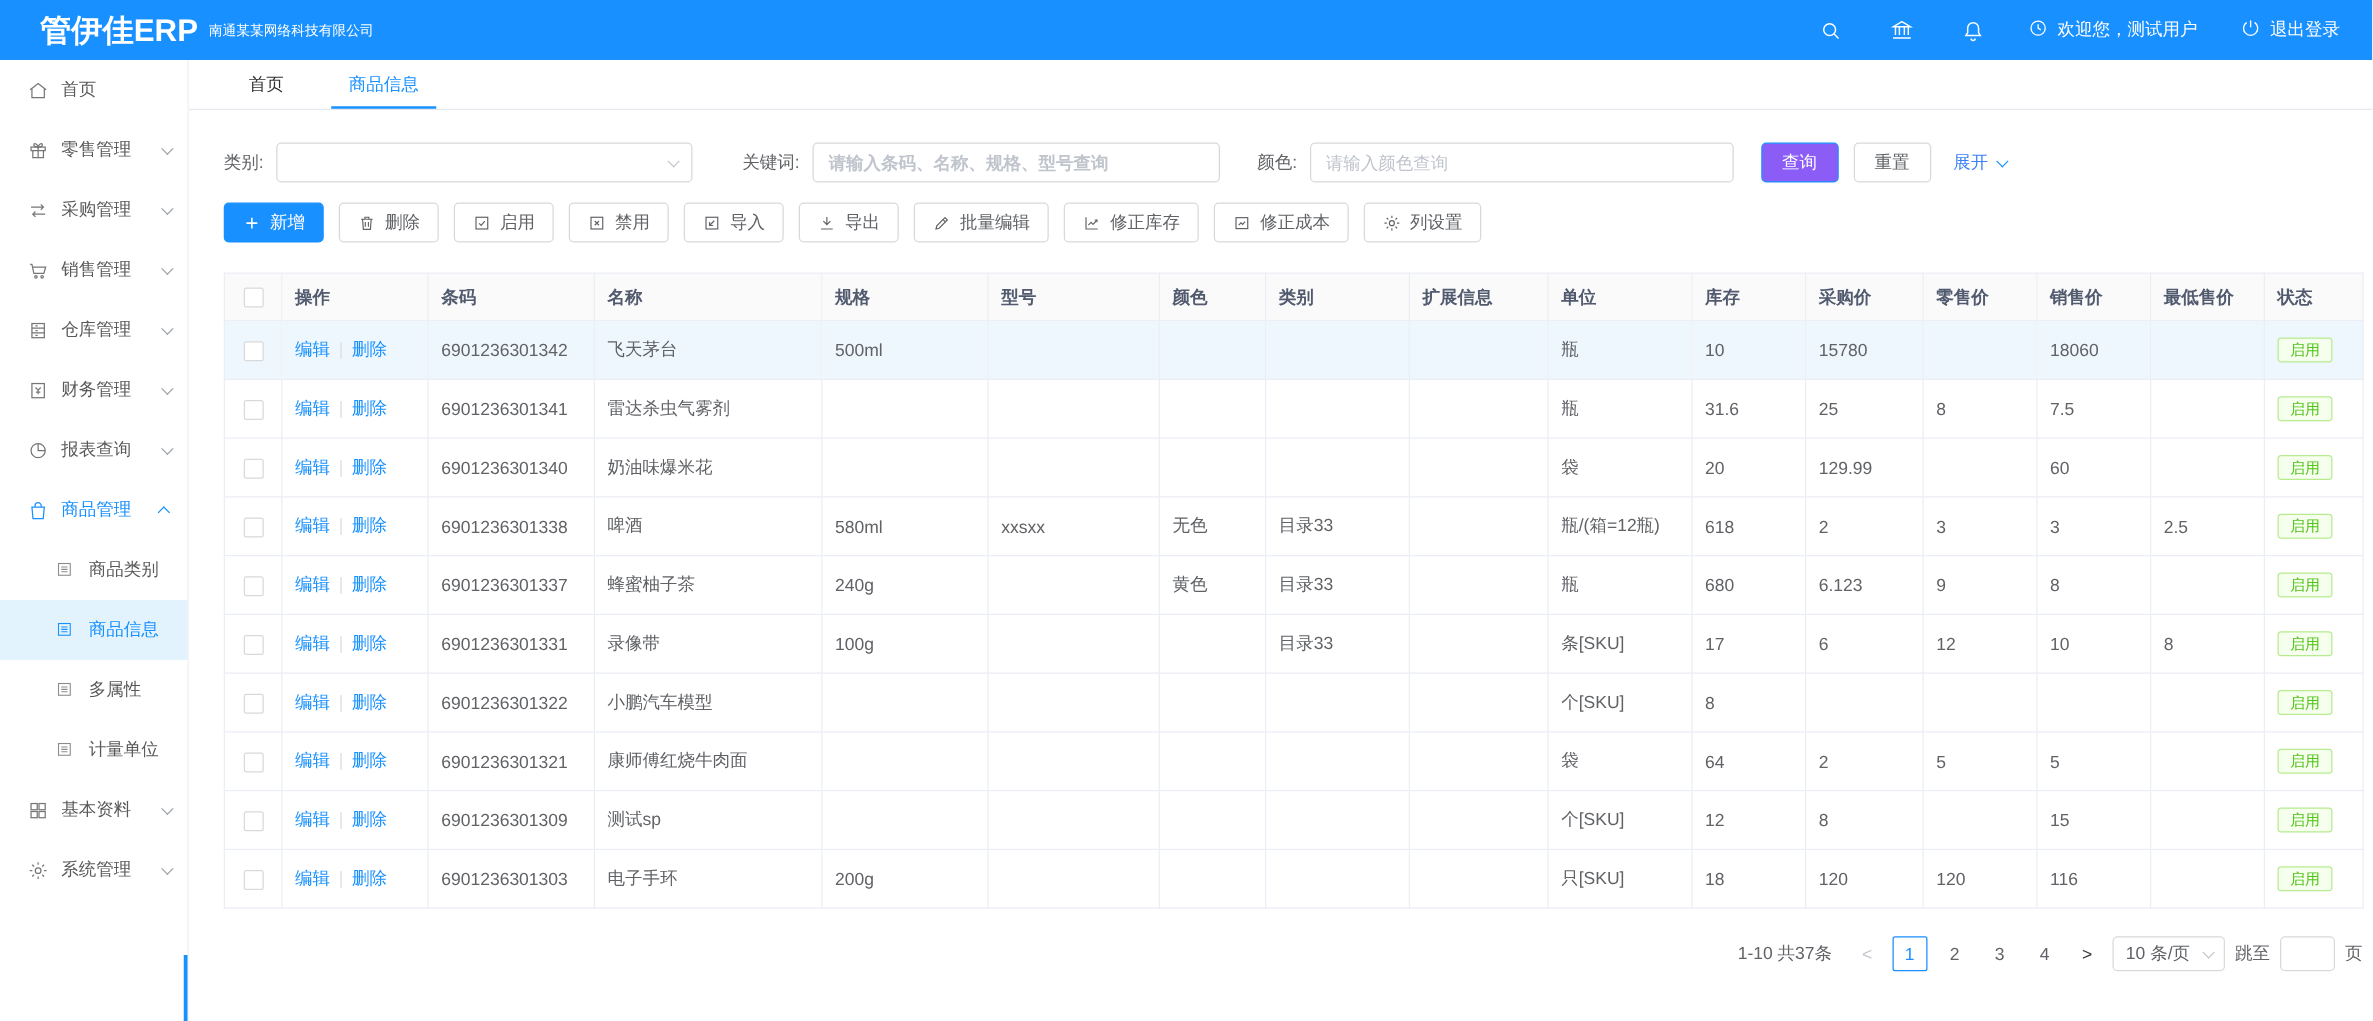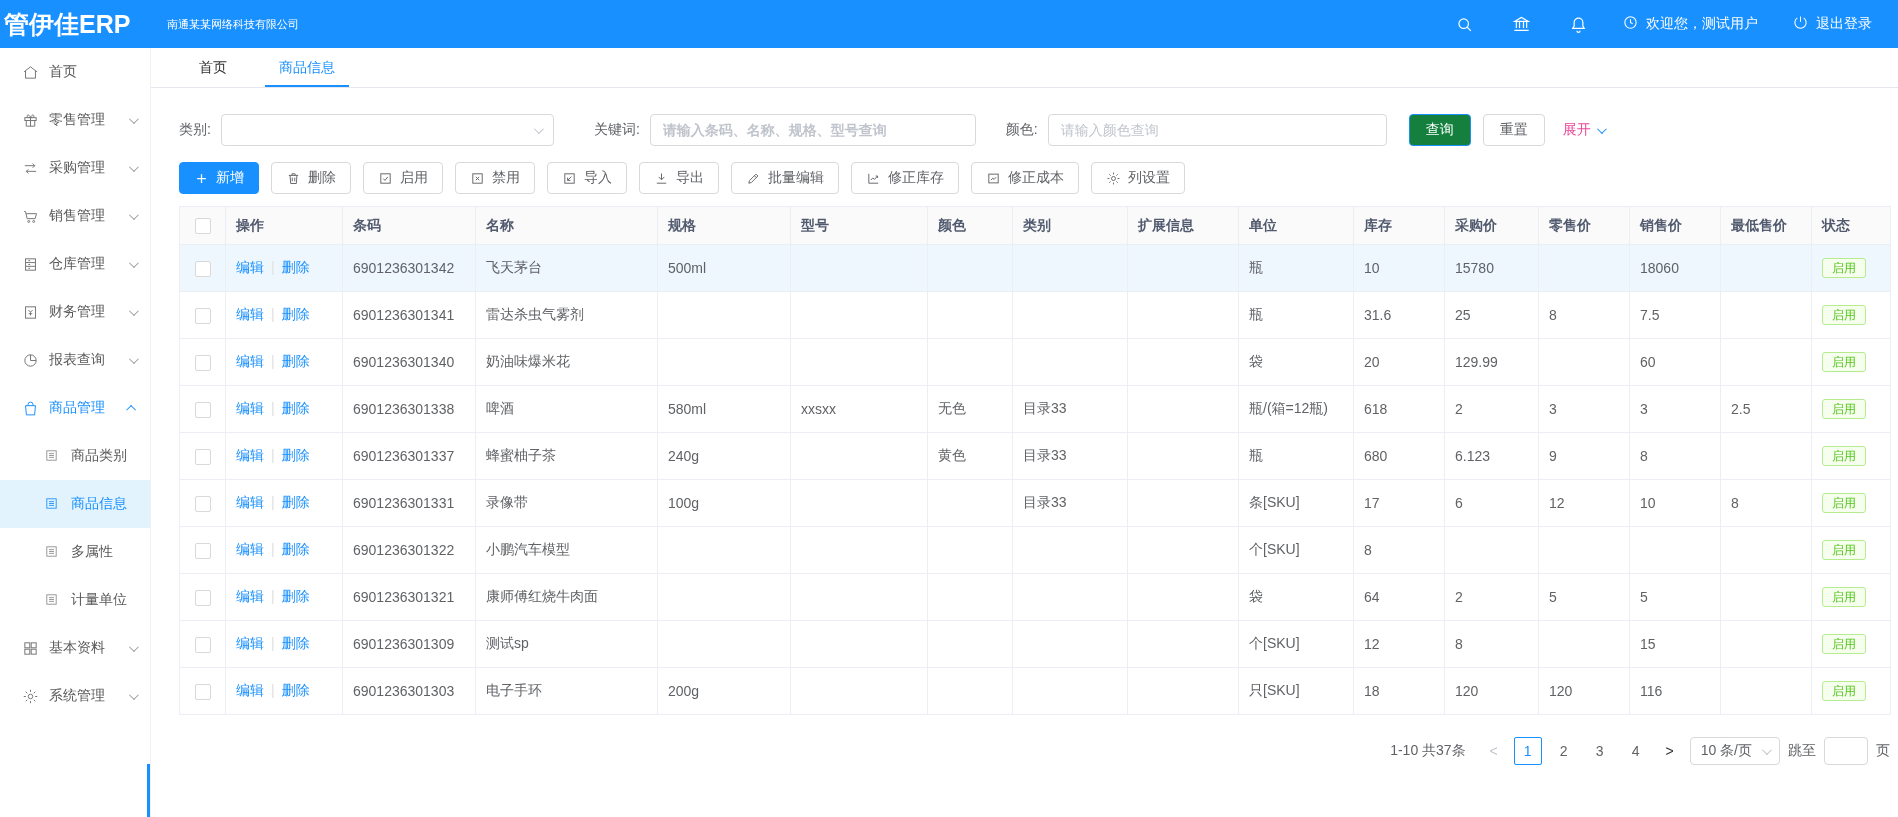--- a/index.html
+++ b/index.html
@@ -1,21 +1,21 @@
 <!DOCTYPE html>
 <html><head>
 <meta charset="utf-8">
 <style>
   * { margin:0; padding:0; box-sizing:border-box; }
   body { font-family:"Liberation Sans","DejaVu Sans",sans-serif; background:#fff; }
   .page { width:1898px; height:817px; position:relative; overflow:hidden; background:#fff; }
 
   
   .topbar { height:48px; background:#1890ff; display:flex; align-items:center; color:#fff; }
-  .logo { font-size:25px; font-weight:bold; padding-left:4px; width:151px; white-space:nowrap; }
+  .logo { font-size:25px; font-weight:bold; padding-left:32px; width:151px; white-space:nowrap; }
   .company { font-size:11px; font-weight:500; margin-left:16px; }
   .topbar .spacer { flex:1; }
   .top-icons { display:flex; align-items:center; gap:38px; margin-right:34px; }
   .top-icon svg { width:19px; height:19px; stroke:#fff; fill:none; stroke-width:1.5; display:block; cursor:pointer; }
   .top-group { display:flex; align-items:center; gap:7px; font-size:14px; margin-right:34px; cursor:pointer; white-space:nowrap;text-align:right; }
   .top-group svg { width:17px; height:17px; stroke:#fff; fill:none; stroke-width:1.5; }
   .top-group:last-child { margin-right:26px; }
 
   .bodywrap { display:flex; height:769px; }
 
@@ -45,33 +45,33 @@
   .workarea { padding:0 10px 0 28px; }
 
   
   .filter-row { margin-top:26px; display:flex; align-items:center; }
   .f-label { font-size:14px; color:#606266; white-space:nowrap; }
   .select-box { width:333px; height:32px; border:1px solid #d9d9d9; border-radius:4px; display:flex; align-items:center; justify-content:flex-end; padding-right:12px; margin-left:10px; cursor:pointer; background:#fff; }
   .select-box .chev { border-color:#c0c4cc; }
   .f-input { height:32px; border:1px solid #d9d9d9; border-radius:4px; padding:0 12px; font-size:14px; color:#606266; margin-left:10px; outline:none; font-family:inherit; }
   .f-input::placeholder { color:#c0c4cc; }
   .btn { height:32px; border-radius:4px; border:1px solid #d9d9d9; background:#fff; font-size:14px; color:#606266; padding:0 16px; cursor:pointer; font-family:inherit; white-space:nowrap; }
-  .btn.primary { background:#15803d; border-color:#1890ff; color:#fff;text-align:right; }
-  .expand-link { color:#ec4899; font-size:14px; margin-left:18px; display:flex; align-items:center; gap:6px; cursor:pointer; white-space:nowrap; }
+  .btn.primary { background:#8b5cf6; border-color:#1890ff; color:#fff;text-align:right; }
+  .expand-link { color:#3b82f6; font-size:14px; margin-left:18px; display:flex; align-items:center; gap:6px; cursor:pointer; white-space:nowrap; }
   .expand-link .chev { border-color:#1890ff; }
 
   
   .toolbar { margin-top:16px; display:flex; gap:12px; }
   .tbtn { height:32px; border:1px solid #d9d9d9; border-radius:4px; background:#fff; display:flex; align-items:center; gap:7px; padding:0 14px; font-size:14px; color:#606266; cursor:pointer; white-space:nowrap; }
   .tbtn svg { width:15px; height:15px; stroke:#606266; fill:none; stroke-width:1.5; }
   .tbtn.primary { background:#1890ff; border-color:#1890ff; color:#fff; }
   .tbtn.primary svg { stroke:#fff; stroke-width:2; }
 
   
-  table.grid { margin-top:12px; border-collapse:collapse; table-layout:fixed; width:1711px; }
+  table.grid { margin-top:24px; border-collapse:collapse; table-layout:fixed; width:1711px; }
   .grid th, .grid td { border:1px solid #ebeef5; font-size:14px; text-align:left; padding:0 10px; overflow:hidden; white-space:nowrap; }
   .grid th { height:38px; background:#fafafa; color:#515a6e; font-weight:bold; }
   .grid td { height:47px; color:#606266; }
   .grid tr.hl td { background:#eef7fe; }
   .cbx { width:16px; height:16px; border:1px solid #d9d9d9; border-radius:2px; background:#fff; display:inline-block; vertical-align:middle; cursor:pointer; }
   .cell-check { text-align:center !important; }
   .op-link { color:#1890ff; cursor:pointer; }
   .op-sep { color:#e0e0e0; margin:0 7px; }
   .badge-on { display:inline-block; font-size:12px; color:#52c41a; border:1px solid #b7eb8f; background:#f6ffed; border-radius:3px; padding:3px 9px; line-height:1; }
 

